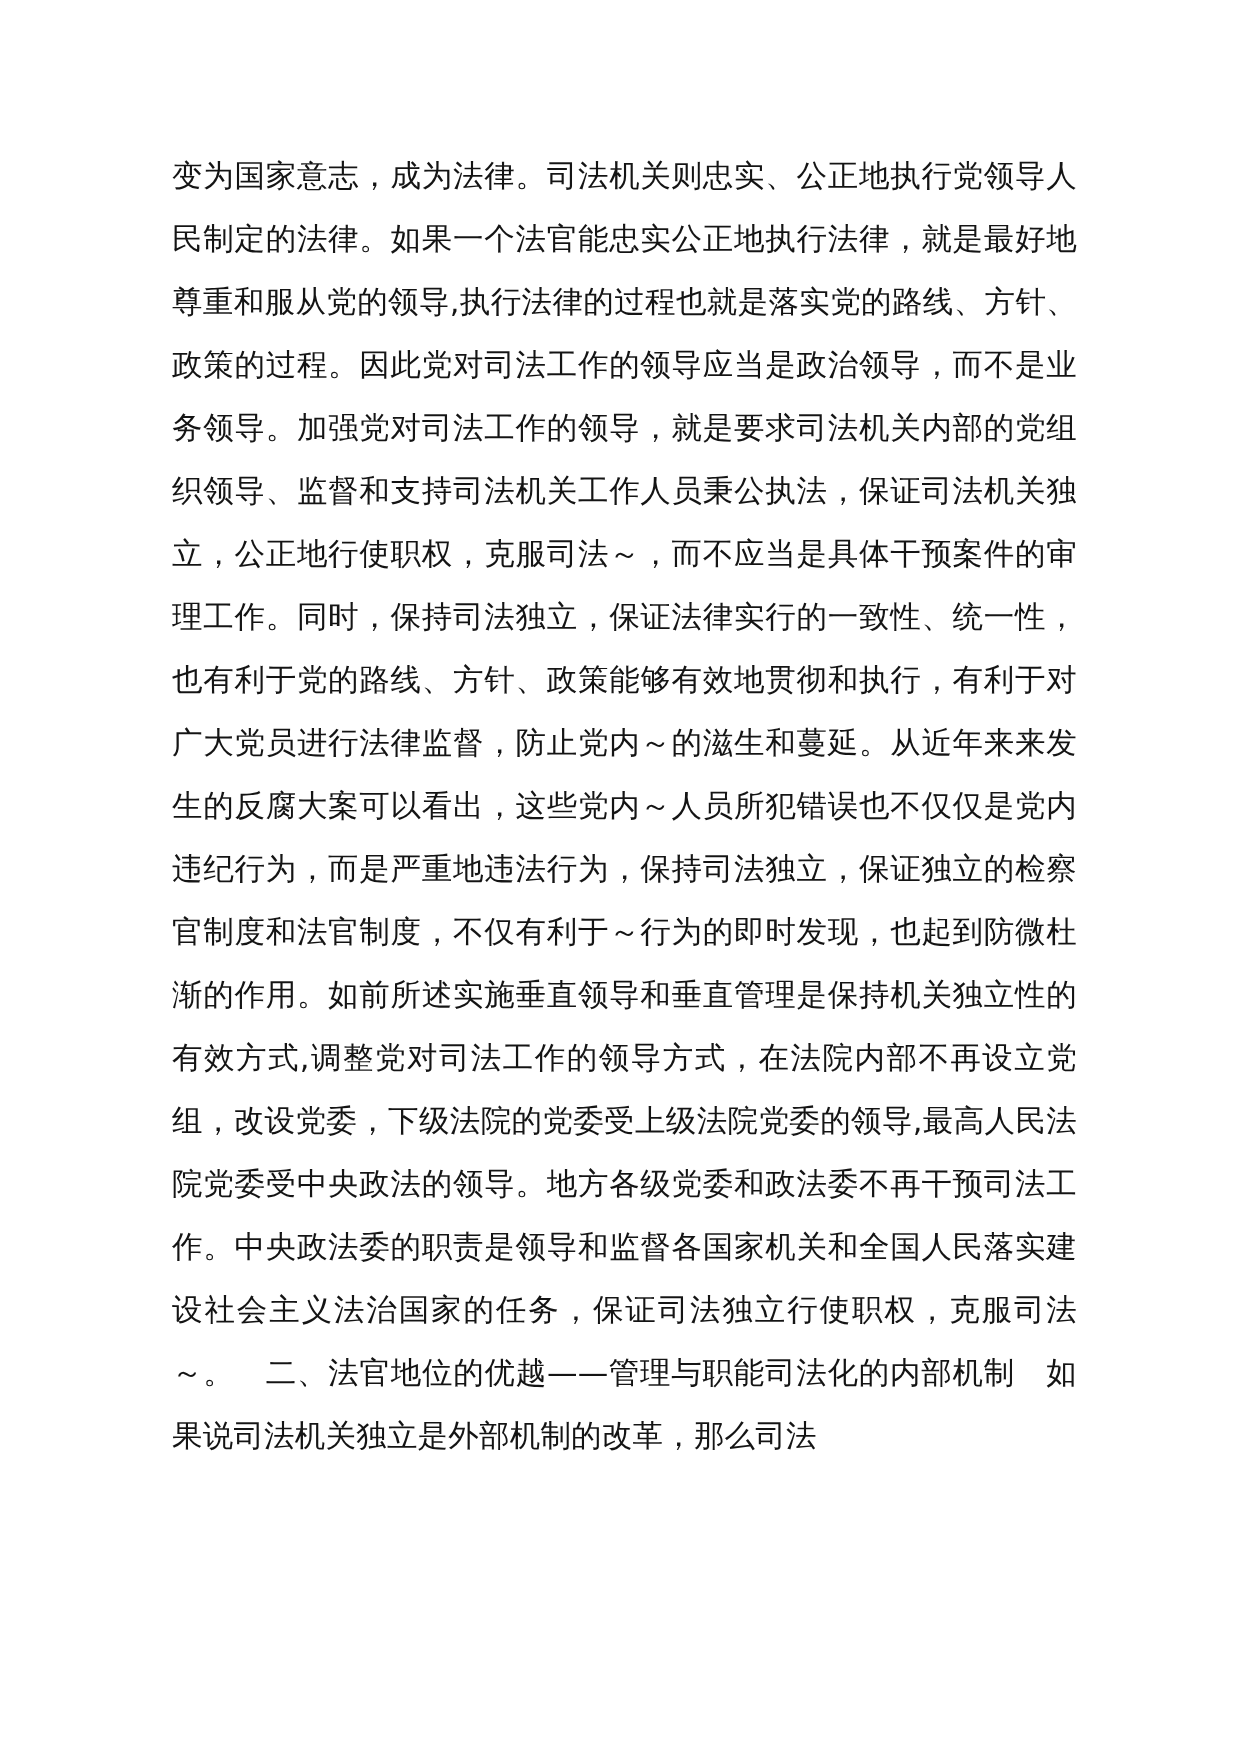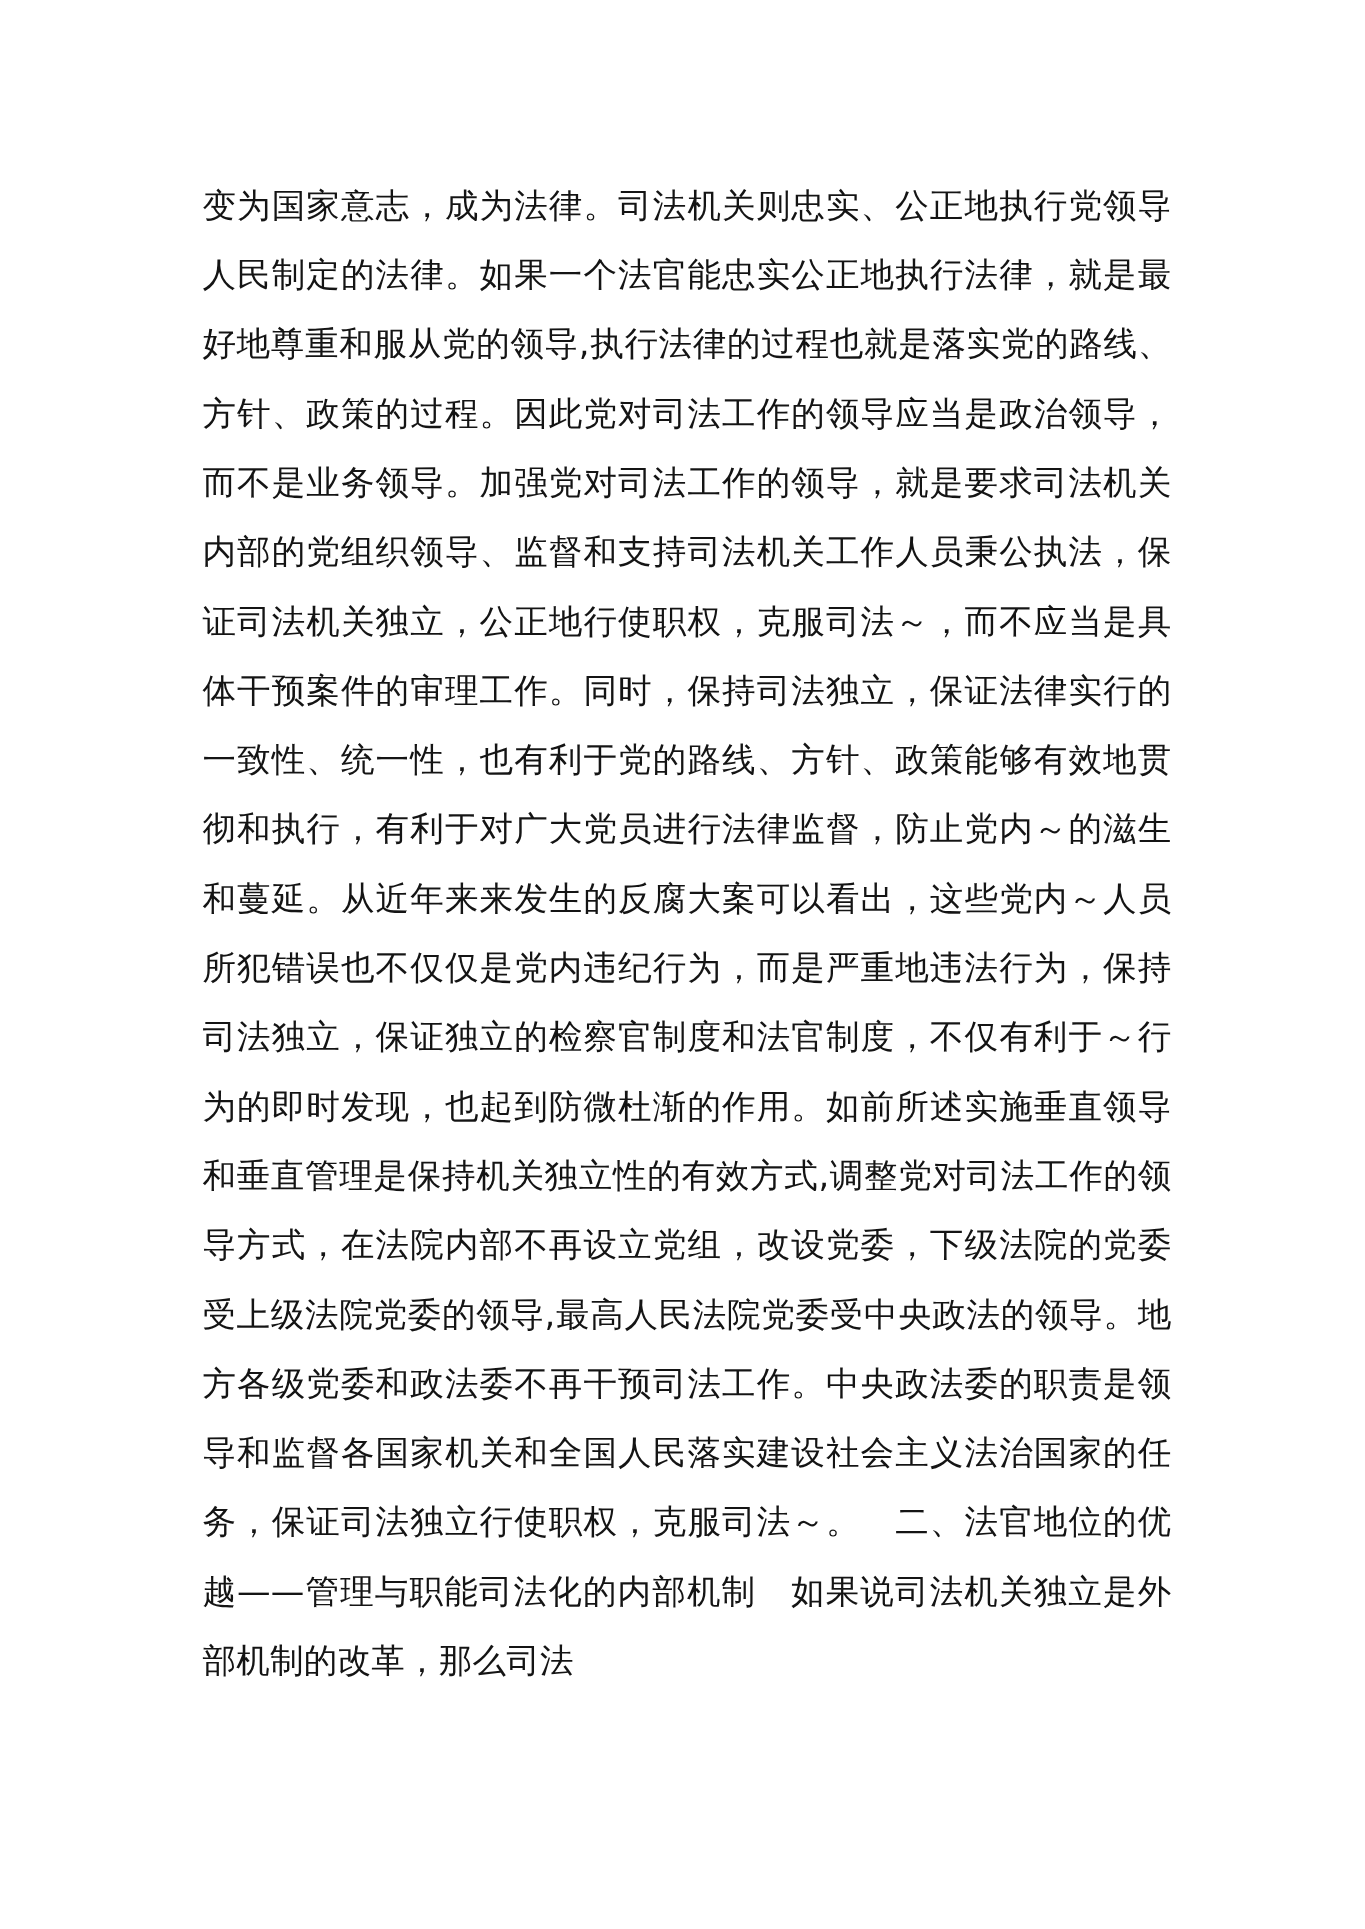--- a/index.html
+++ b/index.html
@@ -24,21 +24,21 @@
   }
   .doc-body {
     font-size: 30.5px;
     line-height: 63px;
     text-align: justify;
     text-justify: inter-ideograph;
     letter-spacing: 0.2px;
     color: #141414;
   }
   .doc-body p {
-    margin: 16px;
+    margin: 4px;
     text-indent: 0;
   }
 </style>
 </head>
 <body>
 
 <div class="page">
   <div class="doc-body">
     <p>变为国家意志，成为法律。司法机关则忠实、公正地执行党领导人民制定的法律。如果一个法官能忠实公正地执行法律，就是最好地尊重和服从党的领导,执行法律的过程也就是落实党的路线、方针、政策的过程。因此党对司法工作的领导应当是政治领导，而不是业务领导。加强党对司法工作的领导，就是要求司法机关内部的党组织领导、监督和支持司法机关工作人员秉公执法，保证司法机关独立，公正地行使职权，克服司法～，而不应当是具体干预案件的审理工作。同时，保持司法独立，保证法律实行的一致性、统一性，也有利于党的路线、方针、政策能够有效地贯彻和执行，有利于对广大党员进行法律监督，防止党内～的滋生和蔓延。从近年来来发生的反腐大案可以看出，这些党内～人员所犯错误也不仅仅是党内违纪行为，而是严重地违法行为，保持司法独立，保证独立的检察官制度和法官制度，不仅有利于～行为的即时发现，也起到防微杜渐的作用。如前所述实施垂直领导和垂直管理是保持机关独立性的有效方式,调整党对司法工作的领导方式，在法院内部不再设立党组，改设党委，下级法院的党委受上级法院党委的领导,最高人民法院党委受中央政法的领导。地方各级党委和政法委不再干预司法工作。中央政法委的职责是领导和监督各国家机关和全国人民落实建设社会主义法治国家的任务，保证司法独立行使职权，克服司法～。　二、法官地位的优越——管理与职能司法化的内部机制　如果说司法机关独立是外部机制的改革，那么司法</p>
   </div>

